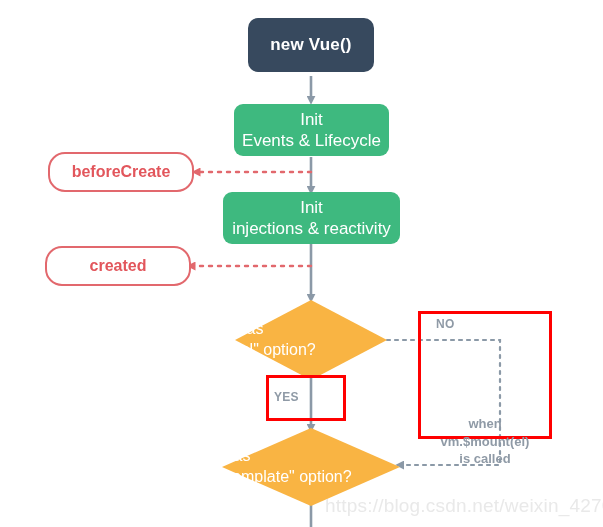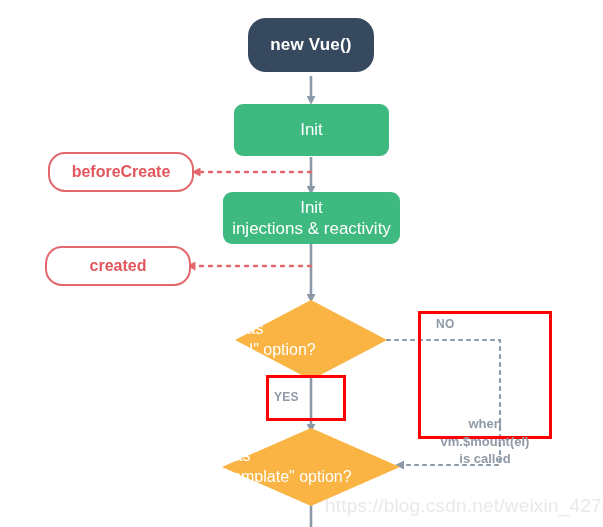--- a/index.html
+++ b/index.html
@@ -31,21 +31,21 @@
     box-sizing: border-box;
     display: flex;
     align-items: center;
     justify-content: center;
     text-align: center;
     line-height: 1.25;
   }
 
   .node-start {
     background: #37495e;
-    border-radius: 18px;
+    border-radius: 10px;
     color: #ffffff;
     font-size: 17px;
     font-weight: bold;
     letter-spacing: 0.2px;
   }
 
   .node-green {
     background: #3eb97f;
     border-radius: 9px;
     color: #ffffff;
@@ -162,20 +162,21 @@
 
     <line x1="311" y1="503" x2="311" y2="527" stroke="#8b99a7" stroke-width="2.6"></line>
   </svg>
 
   <div class="node node-start" style="left:248px; top:18px; width:126px; height:54px;">
     <span>new Vue()</span>
   </div>
 
   <div class="node node-green" style="left:234px; top:104px; width:155px; height:52px; flex-direction:column;">
     <span>Init</span>
+    <span>Events &amp; Lifecycle</span>
   </div>
 
   <div class="node node-green" style="left:223px; top:192px; width:177px; height:52px; flex-direction:column;">
     <span>Init</span>
     <span>injections &amp; reactivity</span>
   </div>
 
   <div class="node node-hook" style="left:48px; top:152px; width:146px; height:40px;">
     <span>beforeCreate</span>
   </div>

